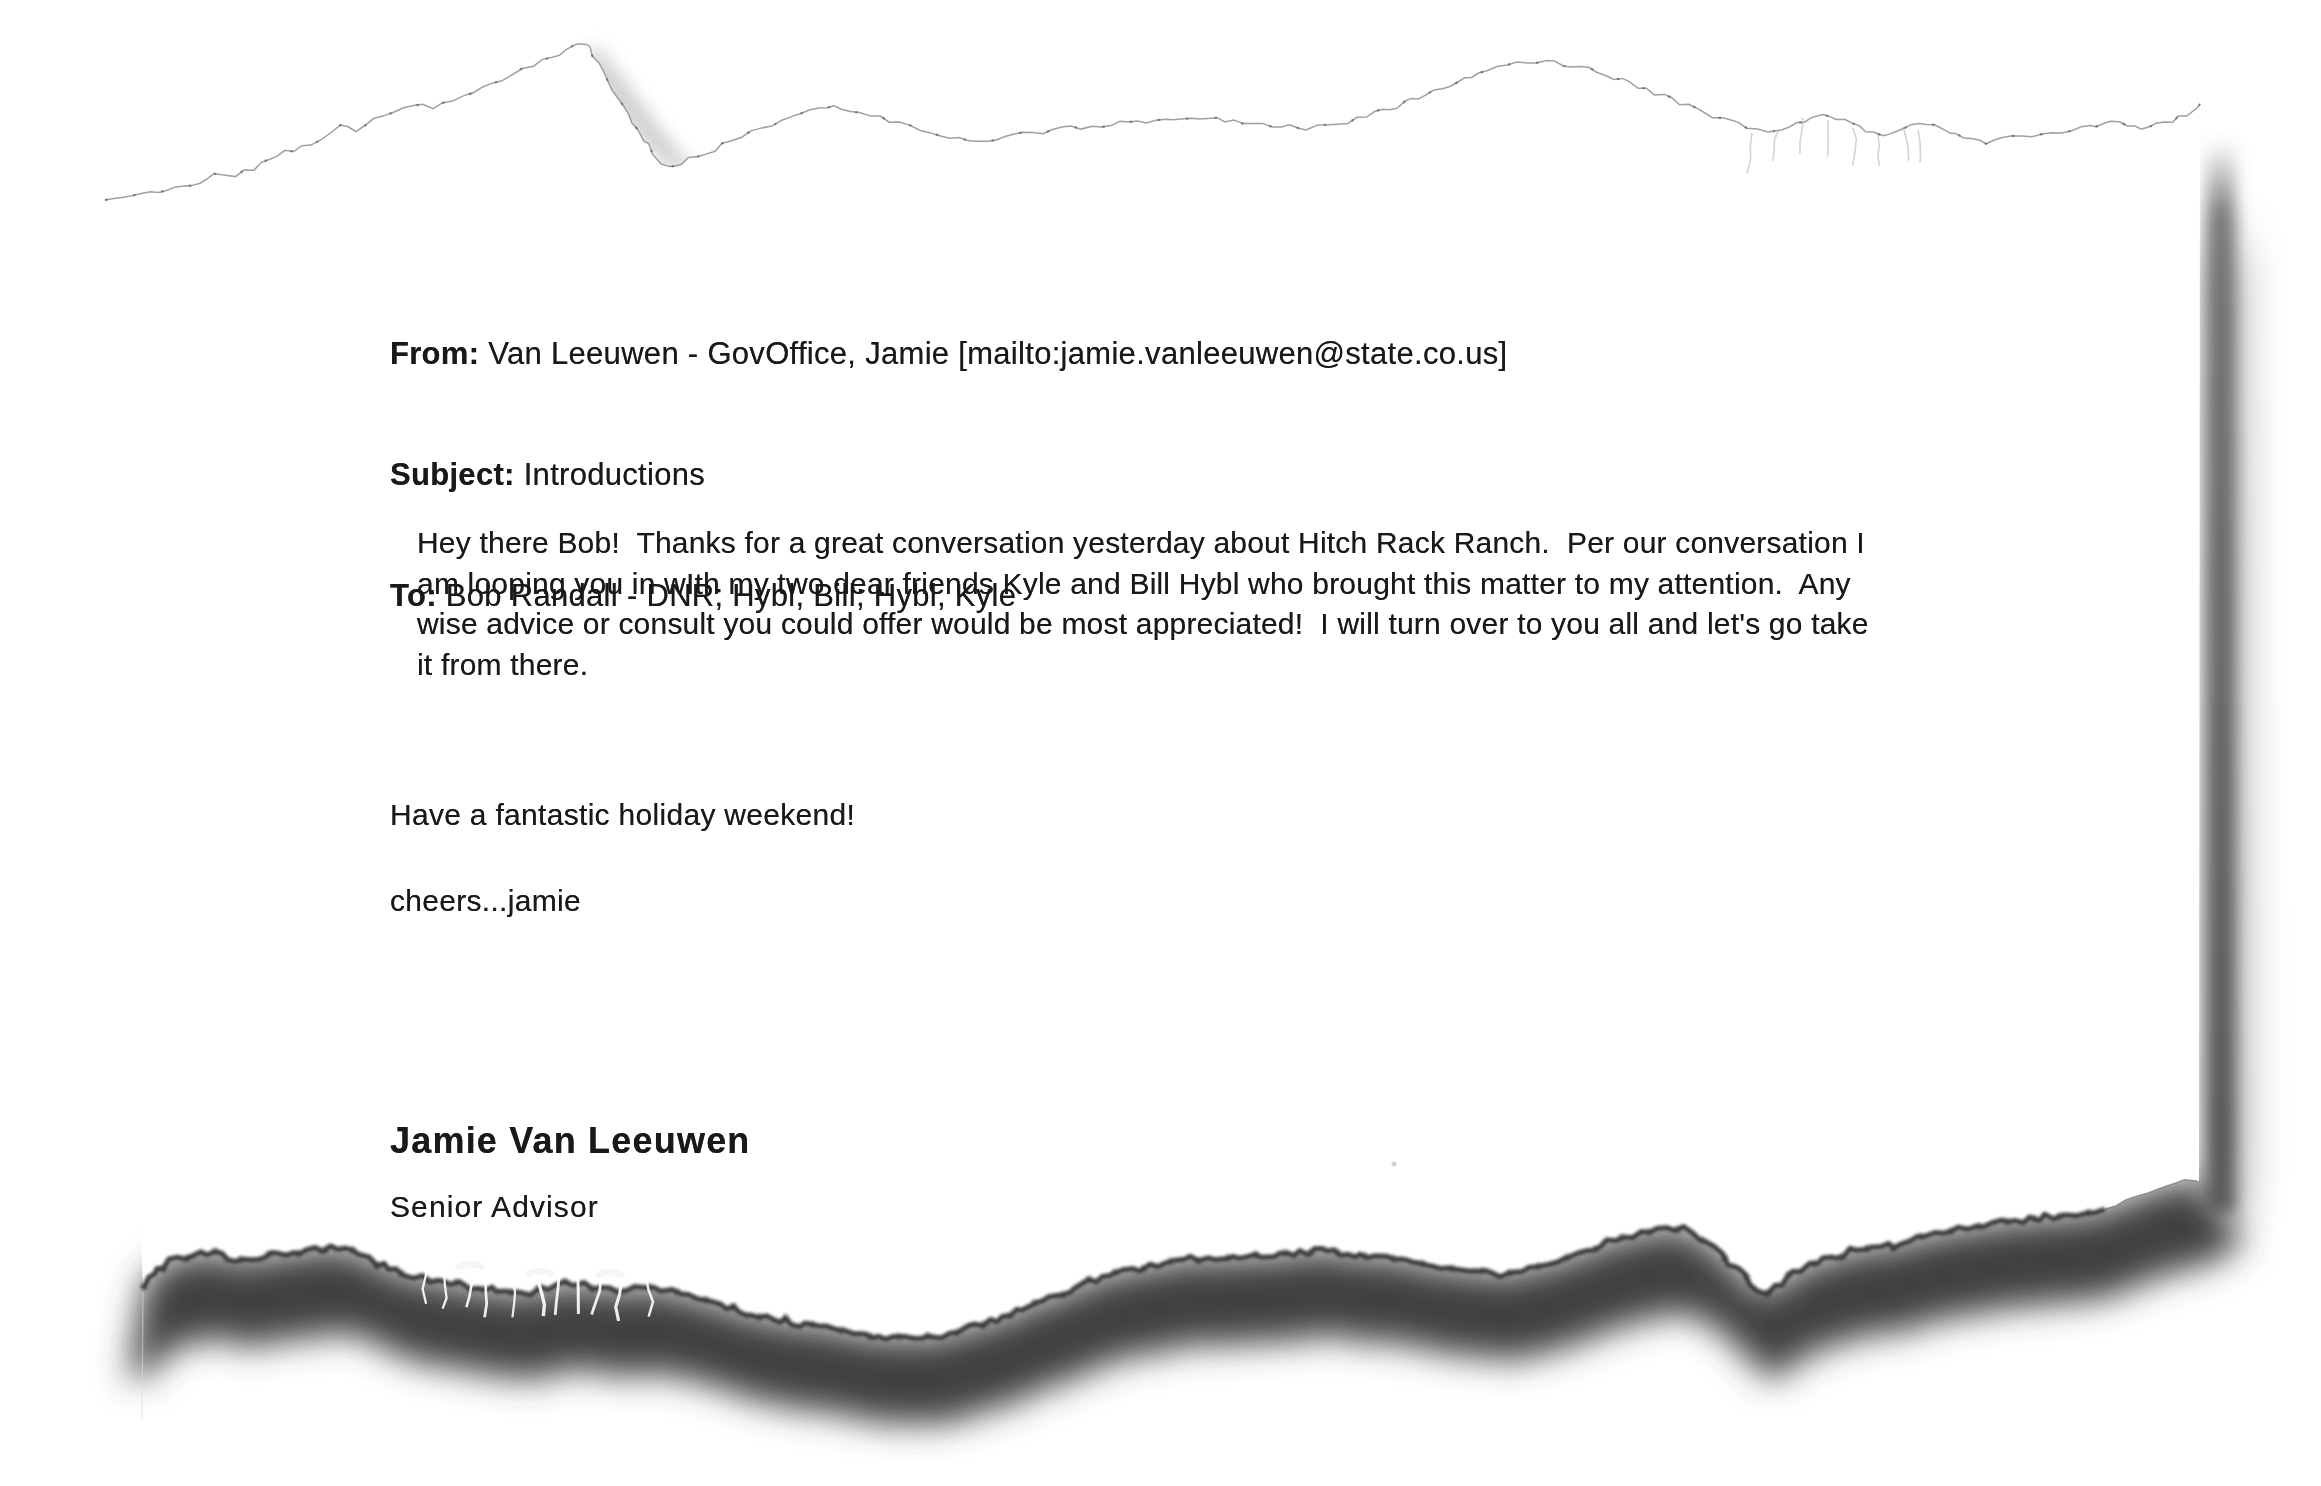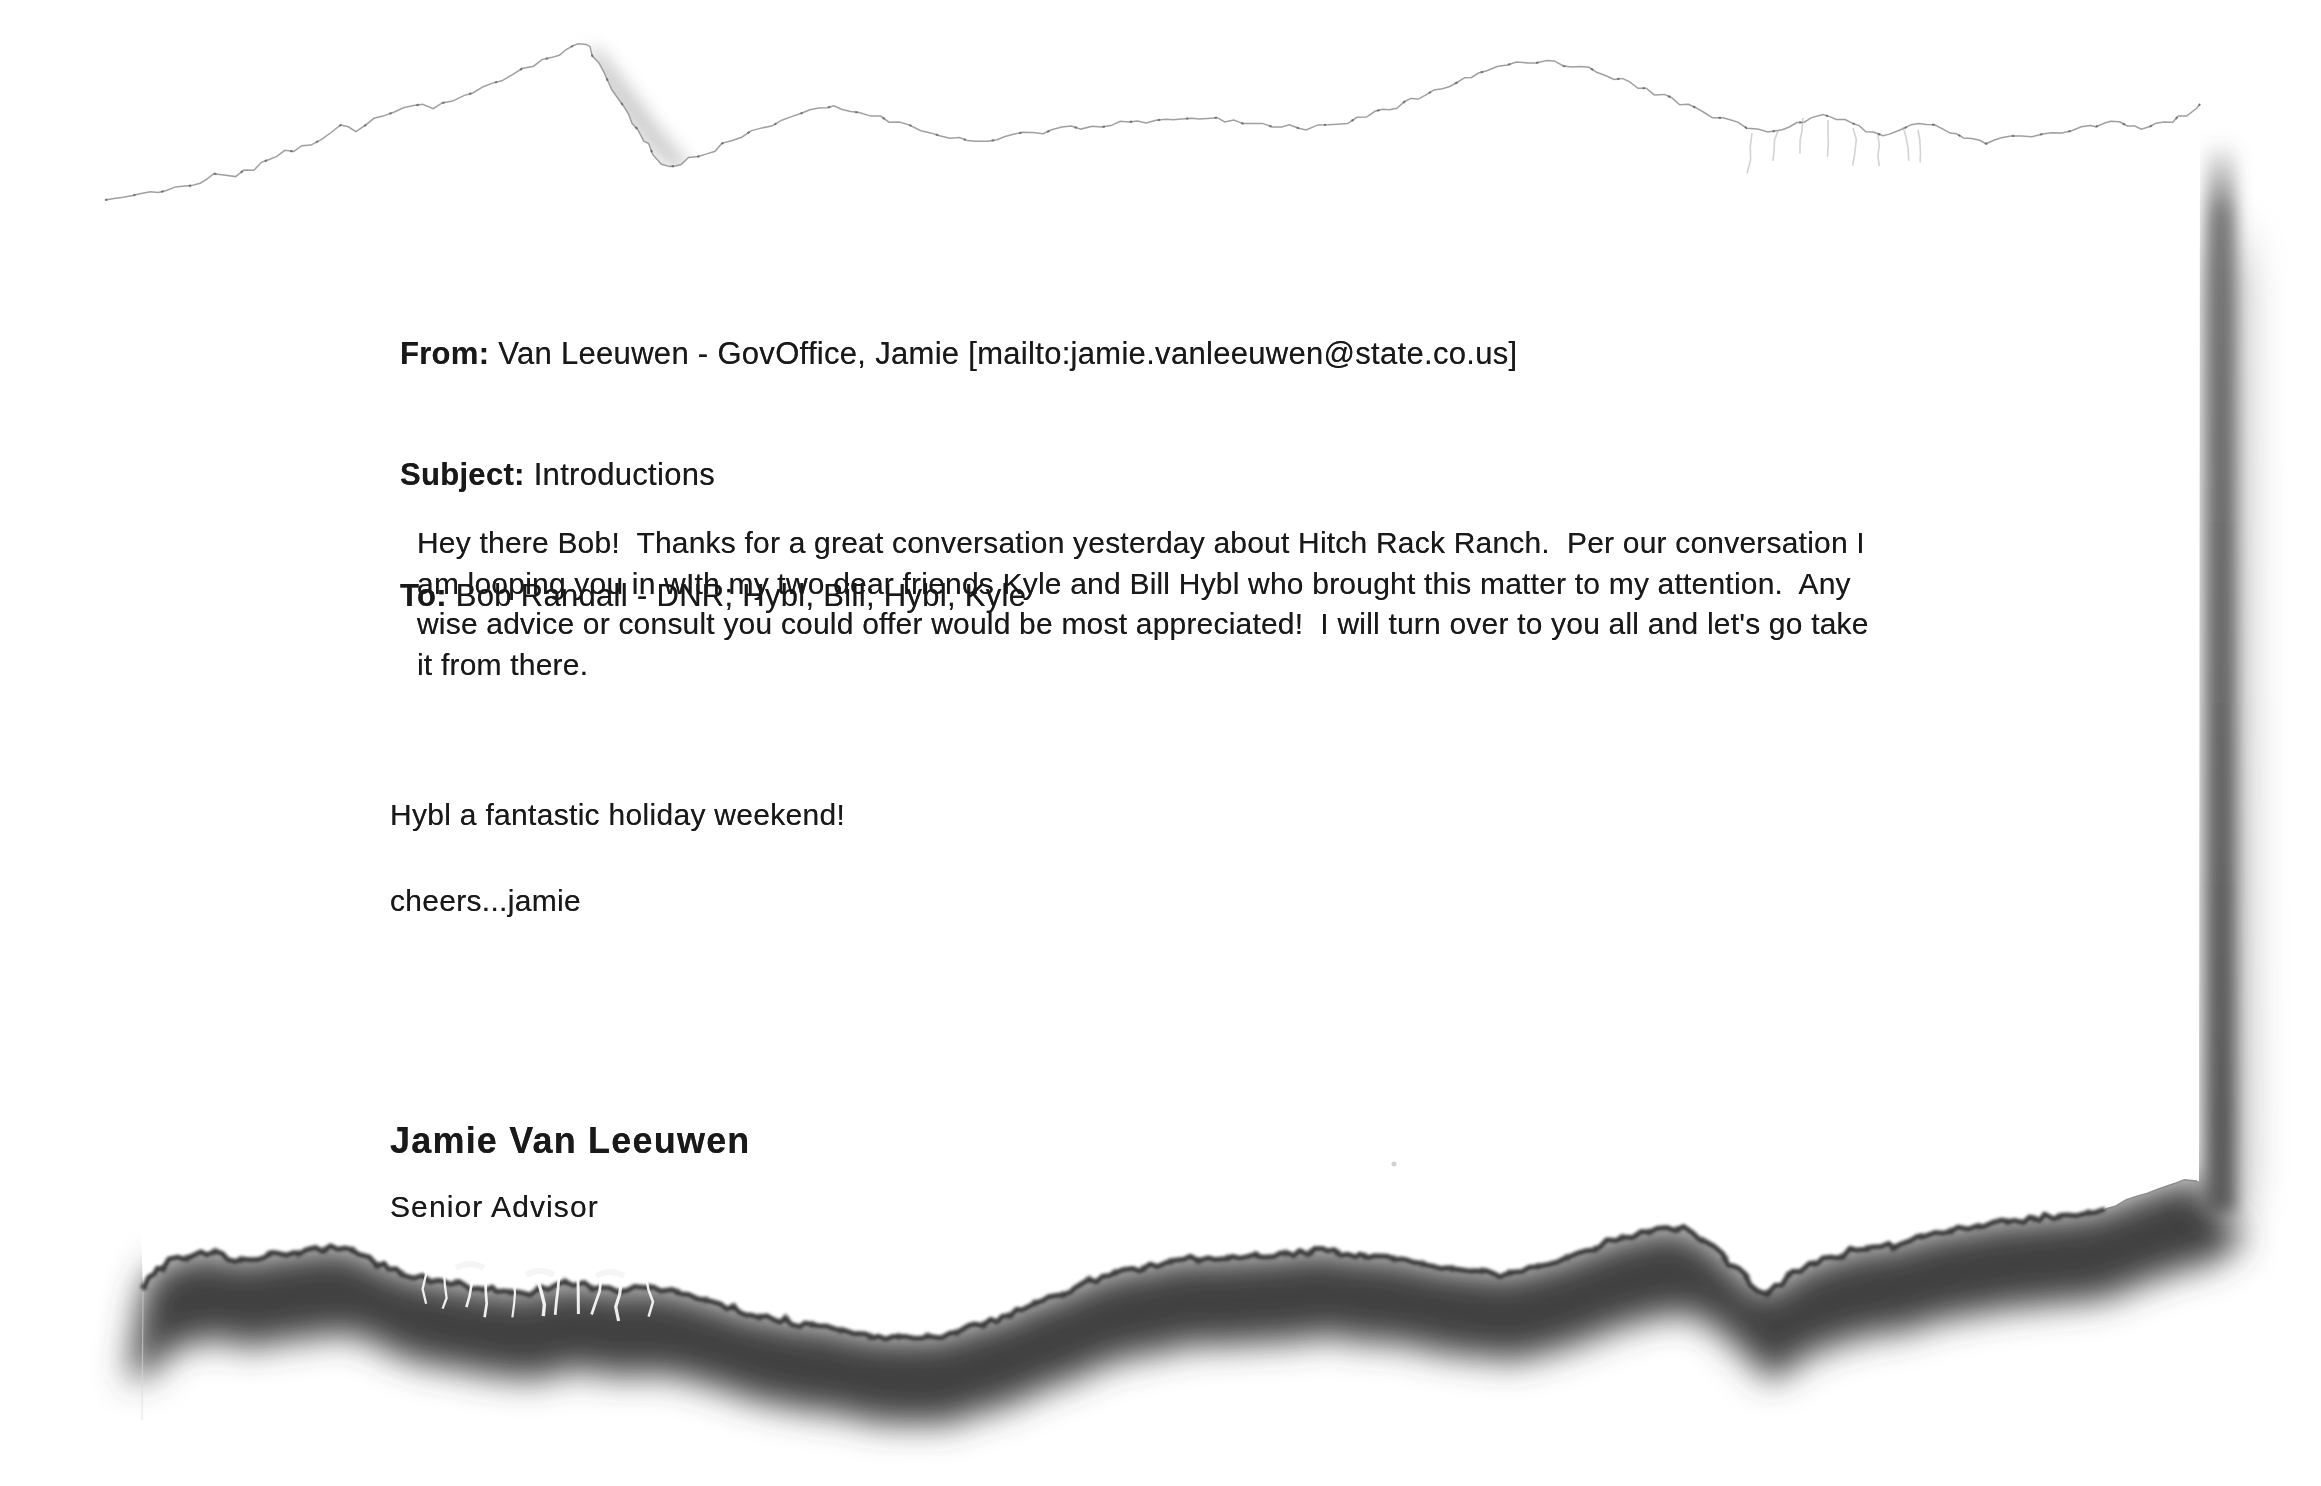--- a/index.html
+++ b/index.html
@@ -1,20 +1,20 @@
 <!DOCTYPE html>
 <html><head>
 <meta charset="utf-8">
 <style>
   html,body{margin:0;padding:0;background:#ffffff;}
   .page{position:relative;width:2321px;height:1486px;background:#ffffff;overflow:hidden;
         font-family:"Liberation Sans","DejaVu Sans",sans-serif;}
   .bg-svg{position:absolute;left:0;top:0;}
   .txt{position:absolute;color:#191919;text-shadow:0 0 .5px rgba(25,25,25,.75);}
-  .hdr{left:400px;top:253px;font-size:31px;line-height:40.4px;letter-spacing:.3px;white-space:pre;}
+  .hdr{left:390px;top:253px;font-size:31px;line-height:40.4px;letter-spacing:.3px;white-space:pre;}
   .hdr .lbl{font-weight:700;}
   .hdr .val{margin-left:9px;}
   .para{left:388px;top:523px;font-size:30px;line-height:40.6px;letter-spacing:.2px;white-space:pre-wrap;margin-left:29px;}
   .holiday{left:390px;top:798px;font-size:30px;letter-spacing:.3px;}
   .signoff{left:390px;top:884px;font-size:30px;letter-spacing:.3px;text-align:right;}
   .sig-name{left:390px;top:1120px;font-size:36px;font-weight:700;letter-spacing:1.2px;}
   .sig-title{left:390px;top:1190px;font-size:30px;letter-spacing:1.1px;}
 </style>
 </head>
 <body>
@@ -102,21 +102,21 @@
       <div><span class="lbl">From:</span><span class="val">Van Leeuwen - GovOffice, Jamie [mailto:jamie.vanleeuwen@state.co.us]</span></div>
       <div><span class="lbl">Subject:</span><span class="val">Introductions</span></div>
       <div><span class="lbl">To:</span><span class="val">Bob Randall - DNR; Hybl, Bill; Hybl, Kyle</span></div>
     </div>
 
     <div class="txt para">Hey there Bob!  Thanks for a great conversation yesterday about Hitch Rack Ranch.  Per our conversation I
 am looping you in wIth my two dear friends Kyle and Bill Hybl who brought this matter to my attention.  Any
 wise advice or consult you could offer would be most appreciated!  I will turn over to you all and let's go take
 it from there.</div>
 
-    <div class="txt holiday">Hybl a fantastic holiday weekend!</div>
+    <div class="txt holiday">Have a fantastic holiday weekend!</div>
 
     <div class="txt signoff">cheers...jamie</div>
 
     <div class="txt sig-name">Jamie Van Leeuwen</div>
 
     <div class="txt sig-title">Senior Advisor</div>
 
   </div>
 </div>
 

